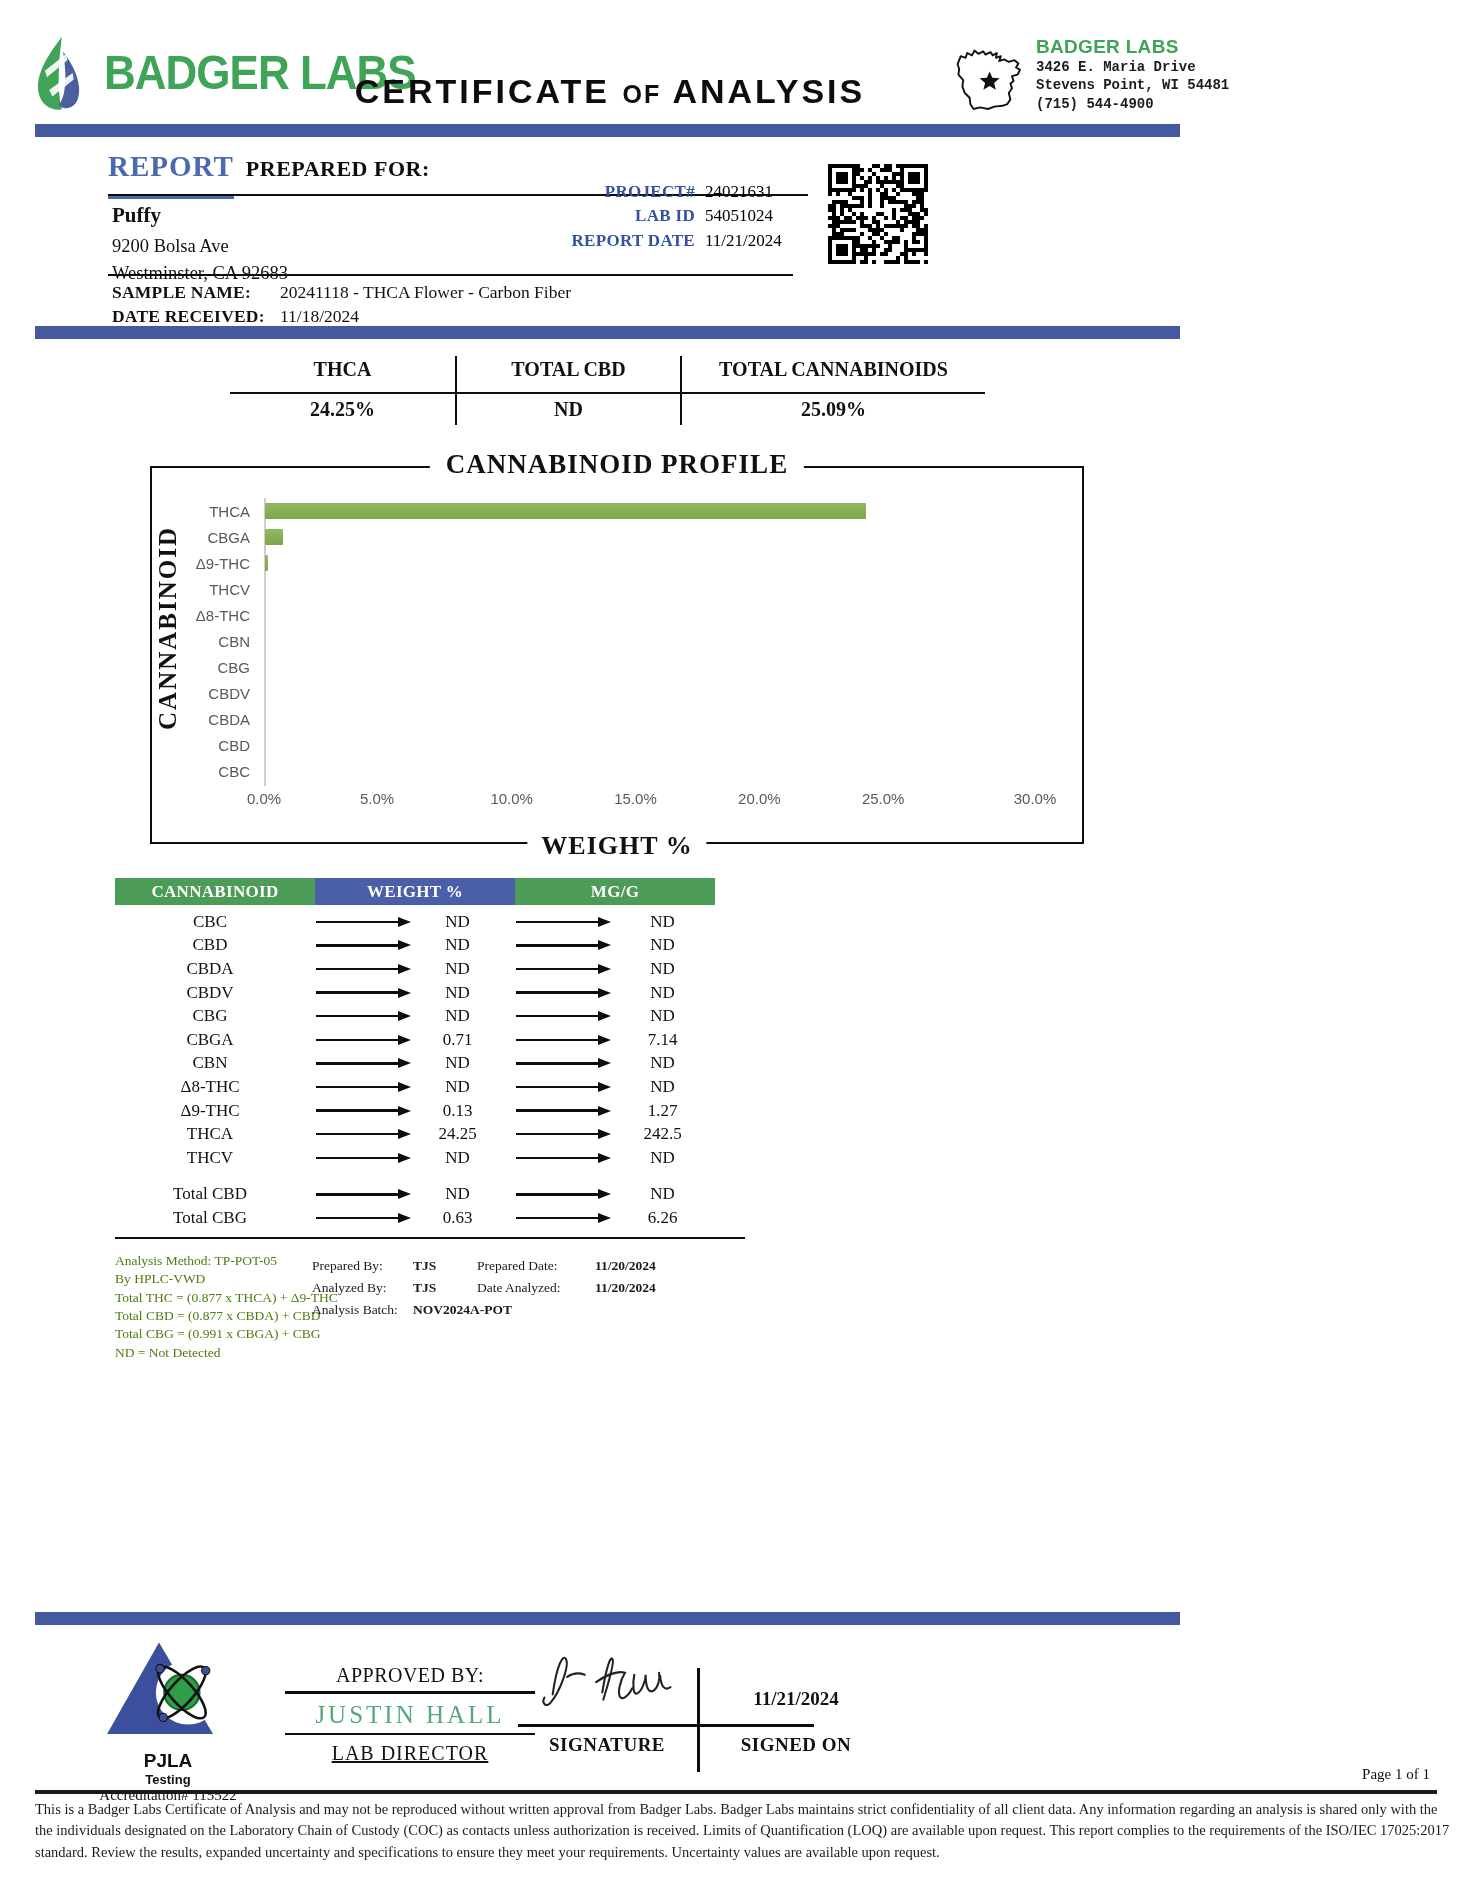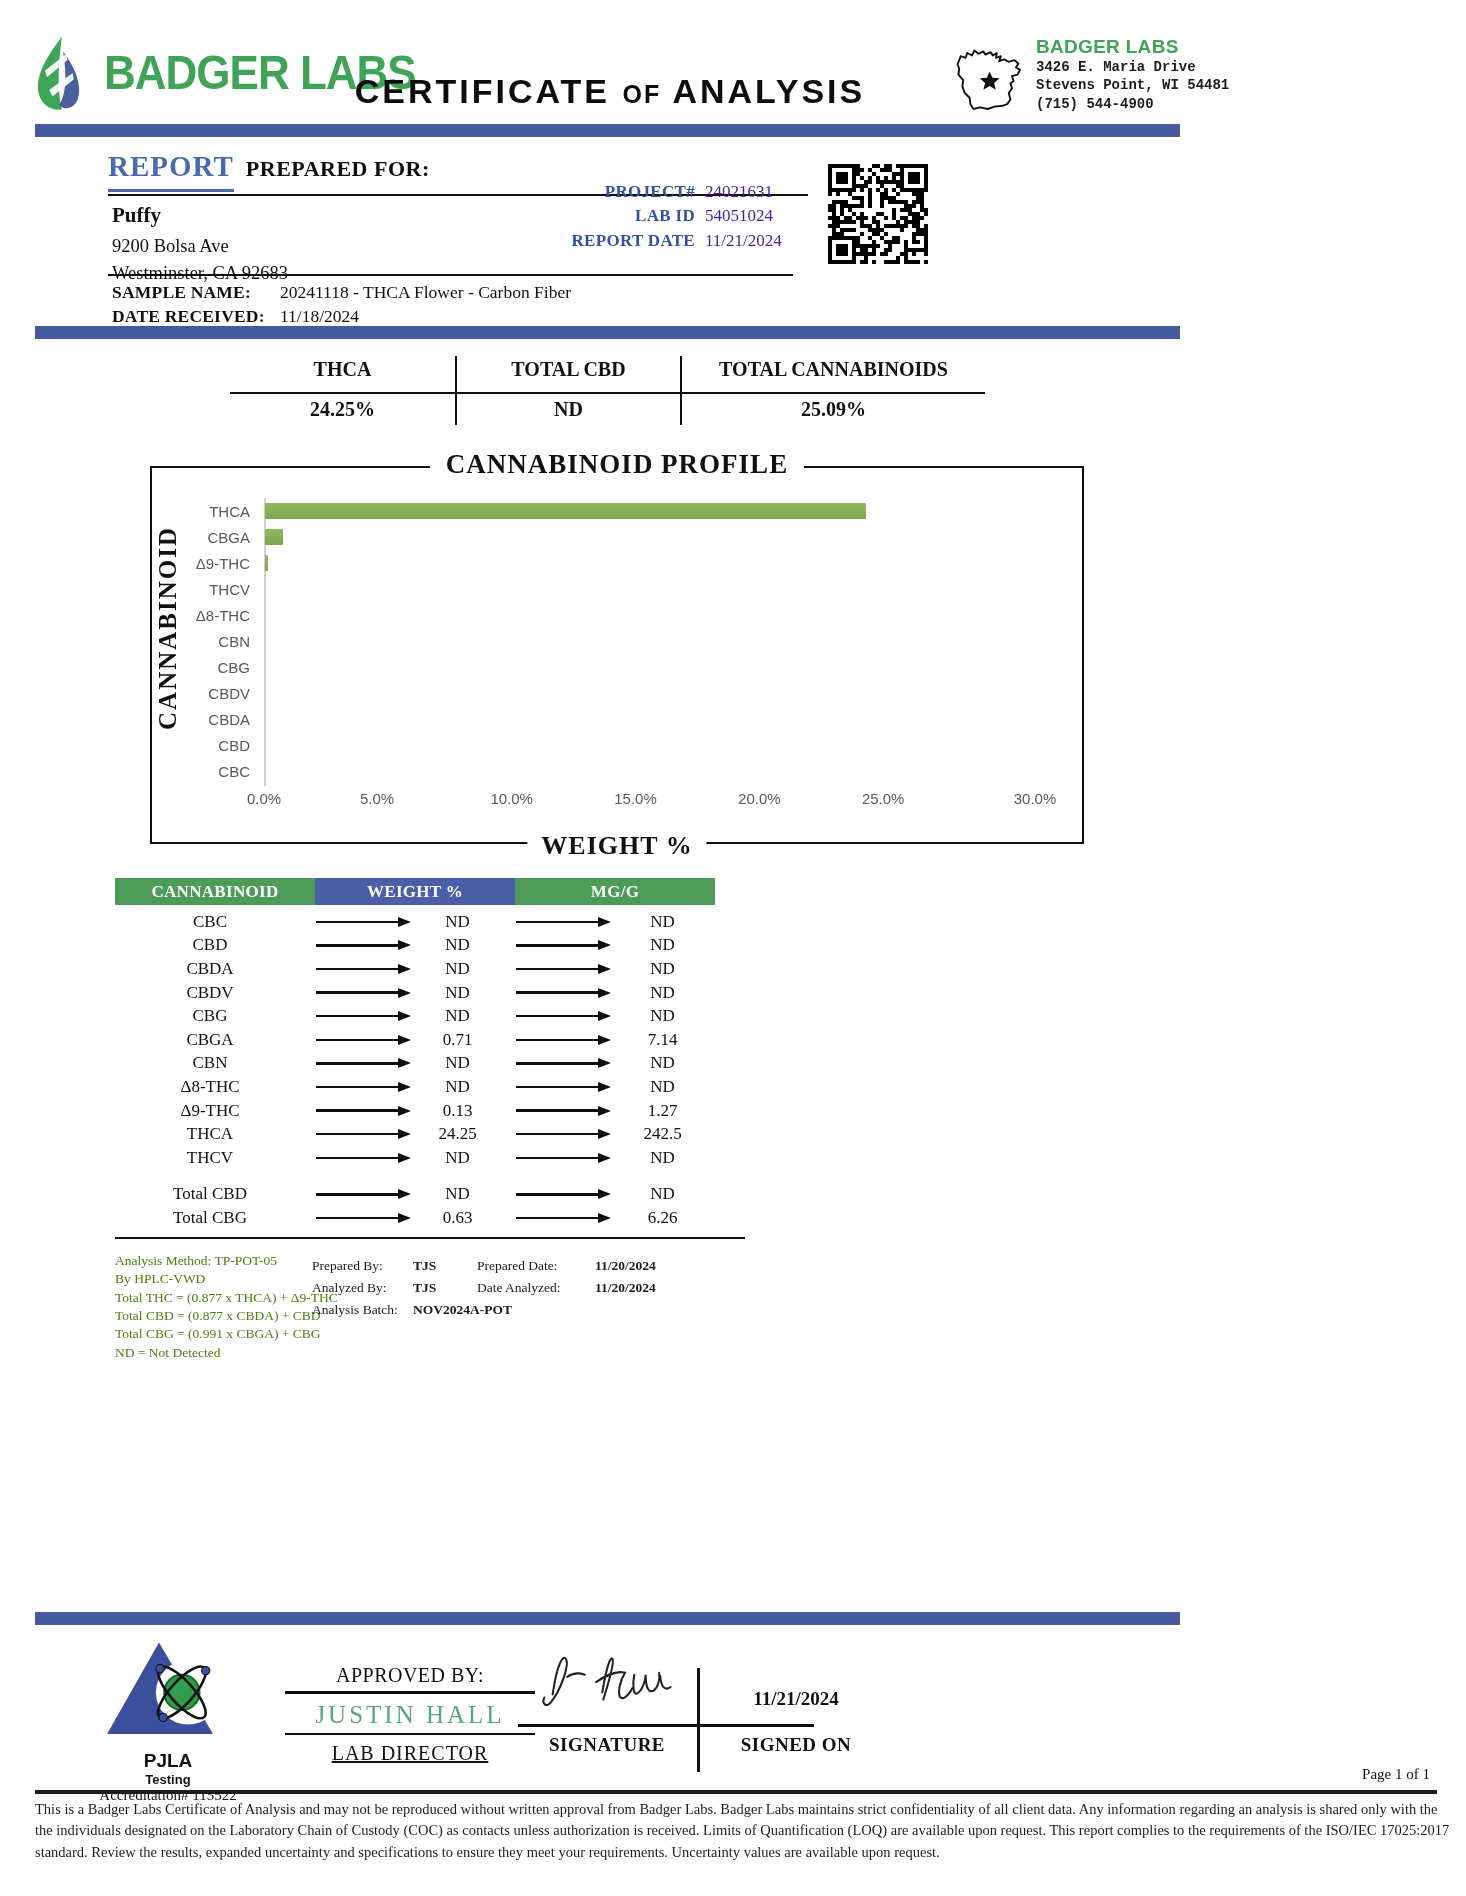--- a/index.html
+++ b/index.html
@@ -18,29 +18,29 @@
   .lab-block{left:948px;top:36px;display:flex;align-items:flex-start;gap:8px;
              font-family:"Liberation Sans",sans-serif;}
   .lab-name{font-weight:bold;font-size:19px;color:#3FA457;letter-spacing:.3px;}
   .lab-line{font-weight:bold;font-size:14px;color:#1c1c1c;line-height:1.32;font-family:Liberation Mono, monospace;}
 
   .blue-bar{left:35px;width:1145px;height:13px;background:#455A9E;}
 
   
   .report-heading{left:108px;top:150px;display:flex;align-items:baseline;gap:12px;white-space:nowrap;}
   .rh-primary{font-weight:bold;font-size:29px;color:#4A69AE;letter-spacing:1px;
-              border-bottom:3px solid #4A69AE;padding-bottom:6px;}
+              border-bottom:3px solid #4A69AE;padding-bottom:13px;}
   .rh-secondary{font-weight:bold;font-size:22px;color:#0d0d0d;letter-spacing:.5px;}
   .rule{background:#0d0d0d;}
   .client{left:112px;top:202px;font-size:18.5px;line-height:27px;}
   .client-name{font-weight:bold;font-size:21px;margin-bottom:4px;}
   .proj-fields{left:520px;top:180px;}
   .proj-row{display:flex;line-height:24.3px;}
   .proj-label{width:175px;text-align:right;font-weight:bold;font-size:17px;color:#32519E;letter-spacing:.3px;}
-  .proj-value{margin-left:10px;font-size:17px;color:#4c1d95;}
+  .proj-value{margin-left:10px;font-size:17px;color:#000000;}
   .qr{left:828px;top:164px;width:100px;height:100px;}
   .sample-rows{left:112px;top:280px;font-size:17.5px;line-height:24px;}
   .sample-row{display:flex;}
   .sample-label{width:168px;font-weight:bold;letter-spacing:.2px;}
 
   
   .summary{left:230px;top:356px;width:755px;}
   .sum-grid{display:grid;grid-template-columns:225px 225px 305px;position:relative;}
   .sum-col{text-align:center;}
   .sum-col + .sum-col{border-left:2px solid #0d0d0d;}

